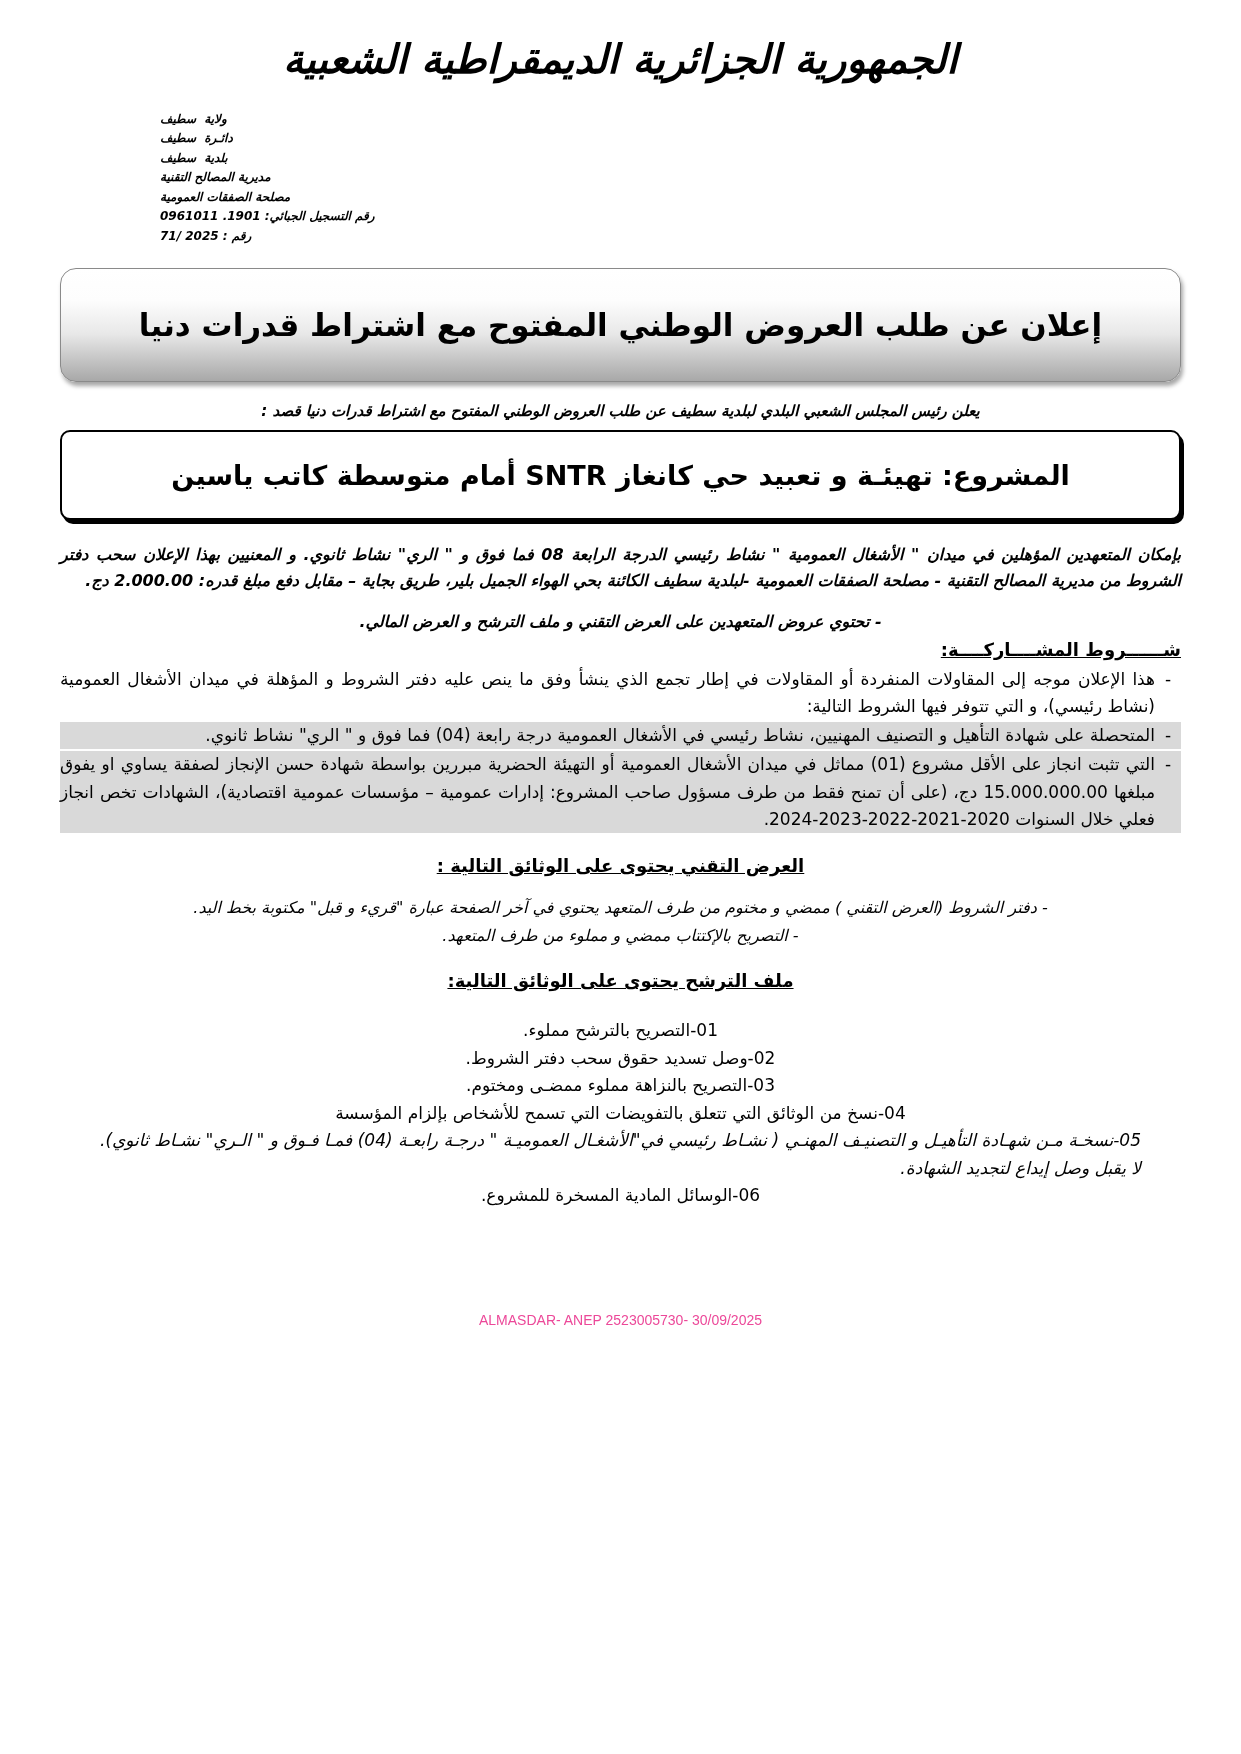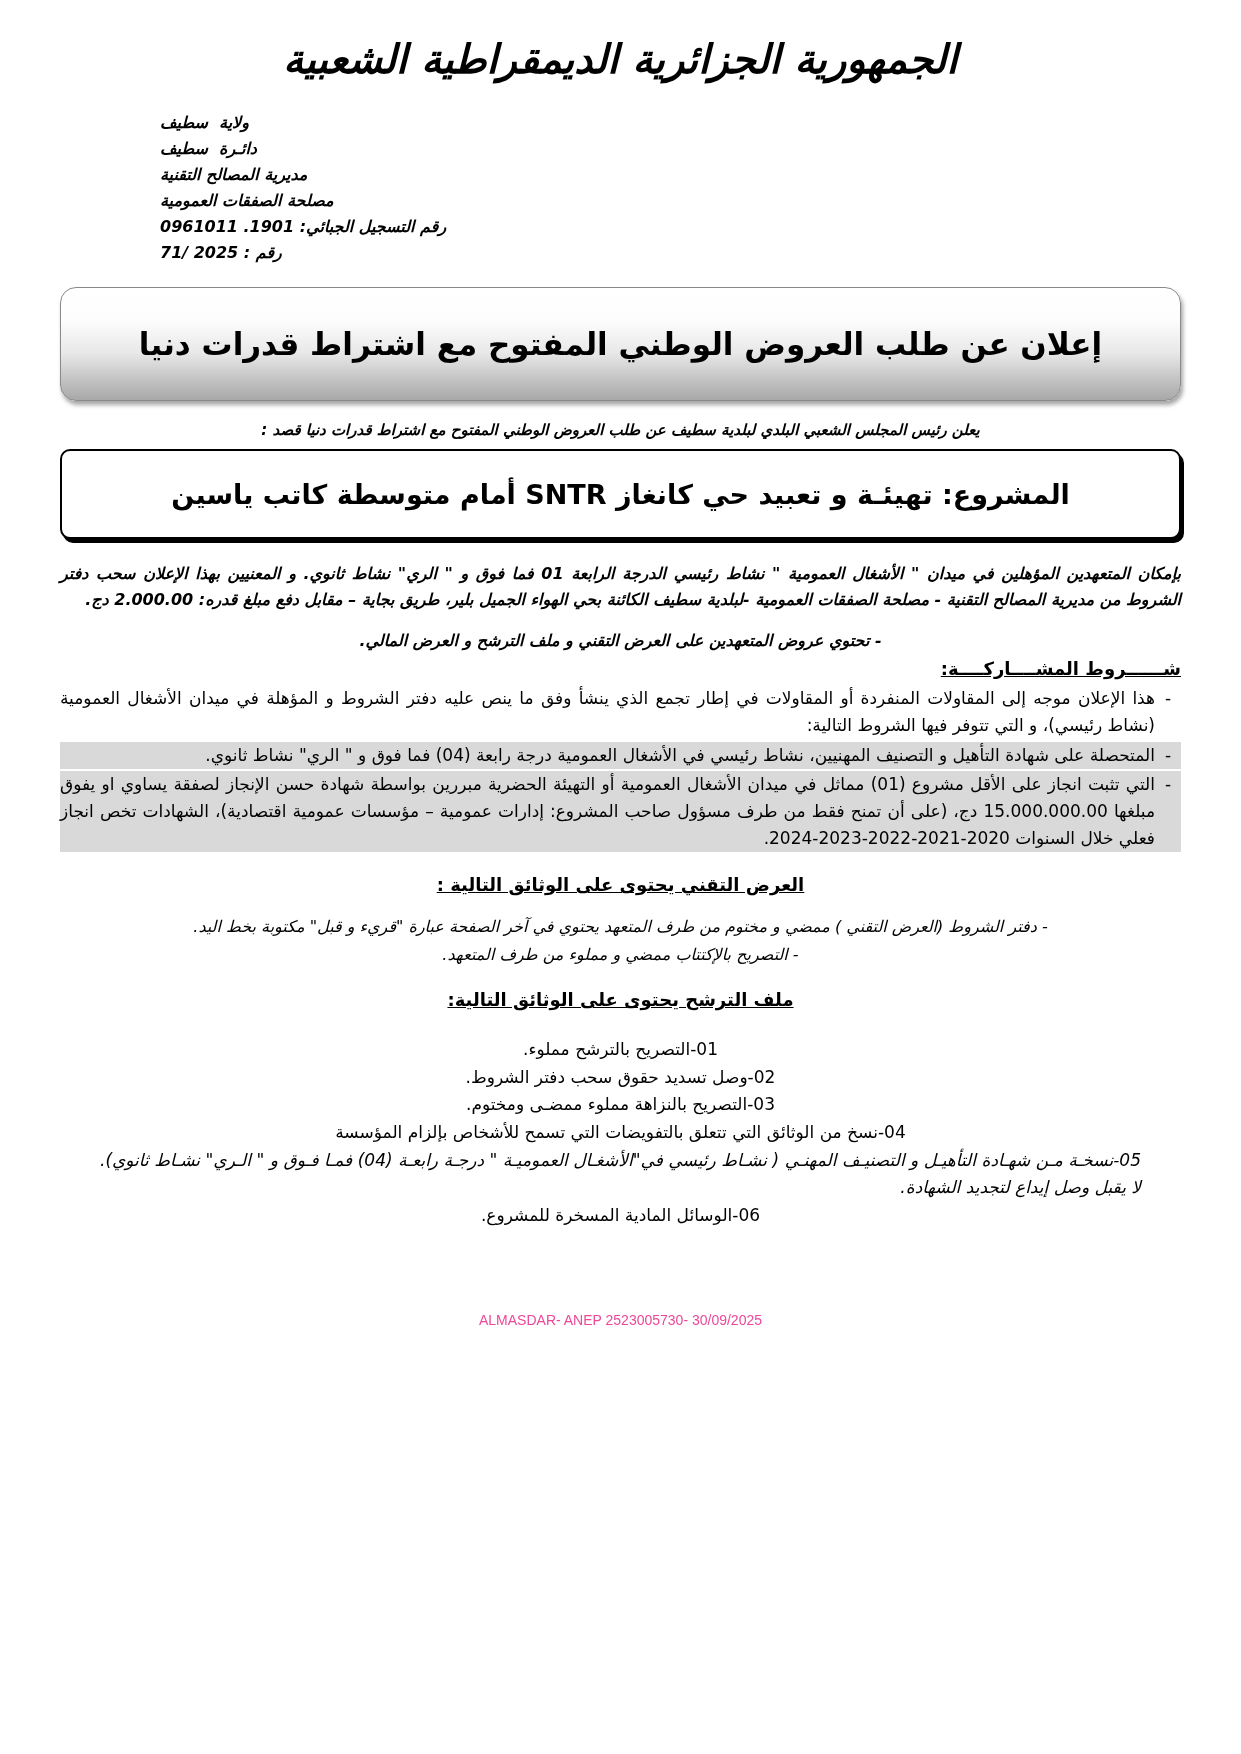--- a/index.html
+++ b/index.html
@@ -40,21 +40,21 @@
   
   .admin-block {
     margin-top: 26px;
     direction: rtl;
     text-align: left;
     padding-left: 100px;
   }
   .admin-line {
     font-weight: bold;
     font-style: italic;
-    font-size: 16px;
+    font-size: 12px;
     line-height: 1.62;
     white-space: pre;
     display: block;
   }
 
   
   .title-box {
     margin: 22px 0 12px 0;
     height: 112px;
     border: 1px solid #8a8a8a;
@@ -223,37 +223,38 @@
 </head>
 <body>
 
 <div class="page">
 
   <div class="republic-header">الجمهورية الجزائرية الديمقراطية الشعبية</div>
 
   <div class="admin-block">
     <span class="admin-line">ولاية  سطيف</span>
     <span class="admin-line">دائـرة  سطيف</span>
+    <span class="admin-line">بلدية  سطيف</span>
     <span class="admin-line">مديرية المصالح التقنية</span>
     <span class="admin-line">مصلحة الصفقات العمومية</span>
     <span class="admin-line"><span>رقم التسجيل الجبائي:</span> <span>1901. 0961011</span></span>
     <span class="admin-line"><span>رقم :</span> <span>2025 /71</span></span>
   </div>
 
   <div class="title-box">
     <div class="title-box-text">إعلان عن طلب العروض الوطني المفتوح مع اشتراط قدرات دنيا</div>
   </div>
 
   <div class="intro-line">يعلن رئيس المجلس الشعبي البلدي لبلدية سطيف عن  طلب العروض الوطني المفتوح  مع اشتراط قدرات دنيا قصد :</div>
 
   <div class="project-box">
     <div class="project-text">المشروع: تهيئـة و تعبيد حي كانغاز SNTR أمام متوسطة كاتب ياسين</div>
   </div>
 
-  <p class="para first">بإمكان المتعهدين المؤهلين في ميدان " الأشغال العمومية " نشاط رئيسي الدرجة الرابعة 01 فما فوق و " الري" نشاط ثانوي. و المعنيين بهذا الإعلان سحب دفتر الشروط من مديرية المصالح التقنية - مصلحة الصفقات العمومية -لبلدية سطيف الكائنة بحي الهواء الجميل بلير، طريق بجاية – مقابل دفع مبلغ قدره: 2.000.00 دج.</p>
+  <p class="para first">بإمكان المتعهدين المؤهلين في ميدان " الأشغال العمومية " نشاط رئيسي الدرجة الرابعة 08 فما فوق و " الري" نشاط ثانوي. و المعنيين بهذا الإعلان سحب دفتر الشروط من مديرية المصالح التقنية - مصلحة الصفقات العمومية -لبلدية سطيف الكائنة بحي الهواء الجميل بلير، طريق بجاية – مقابل دفع مبلغ قدره: 2.000.00 دج.</p>
 
   <div class="centered-note">- تحتوي عروض المتعهدين على العرض التقني و ملف الترشح و العرض المالي.</div>
 
   <div class="section-title right">شــــــروط المشــــاركــــة:</div>
 
   <ul class="dash-list">
     <li class="dash-item">
       <span class="dash-marker">-</span>
       <span class="dash-body">هذا الإعلان موجه إلى المقاولات المنفردة أو المقاولات في إطار تجمع  الذي ينشأ وفق ما ينص عليه دفتر الشروط و المؤهلة في ميدان الأشغال العمومية (نشاط رئيسي)، و التي تتوفر فيها الشروط التالية:</span>
     </li>

